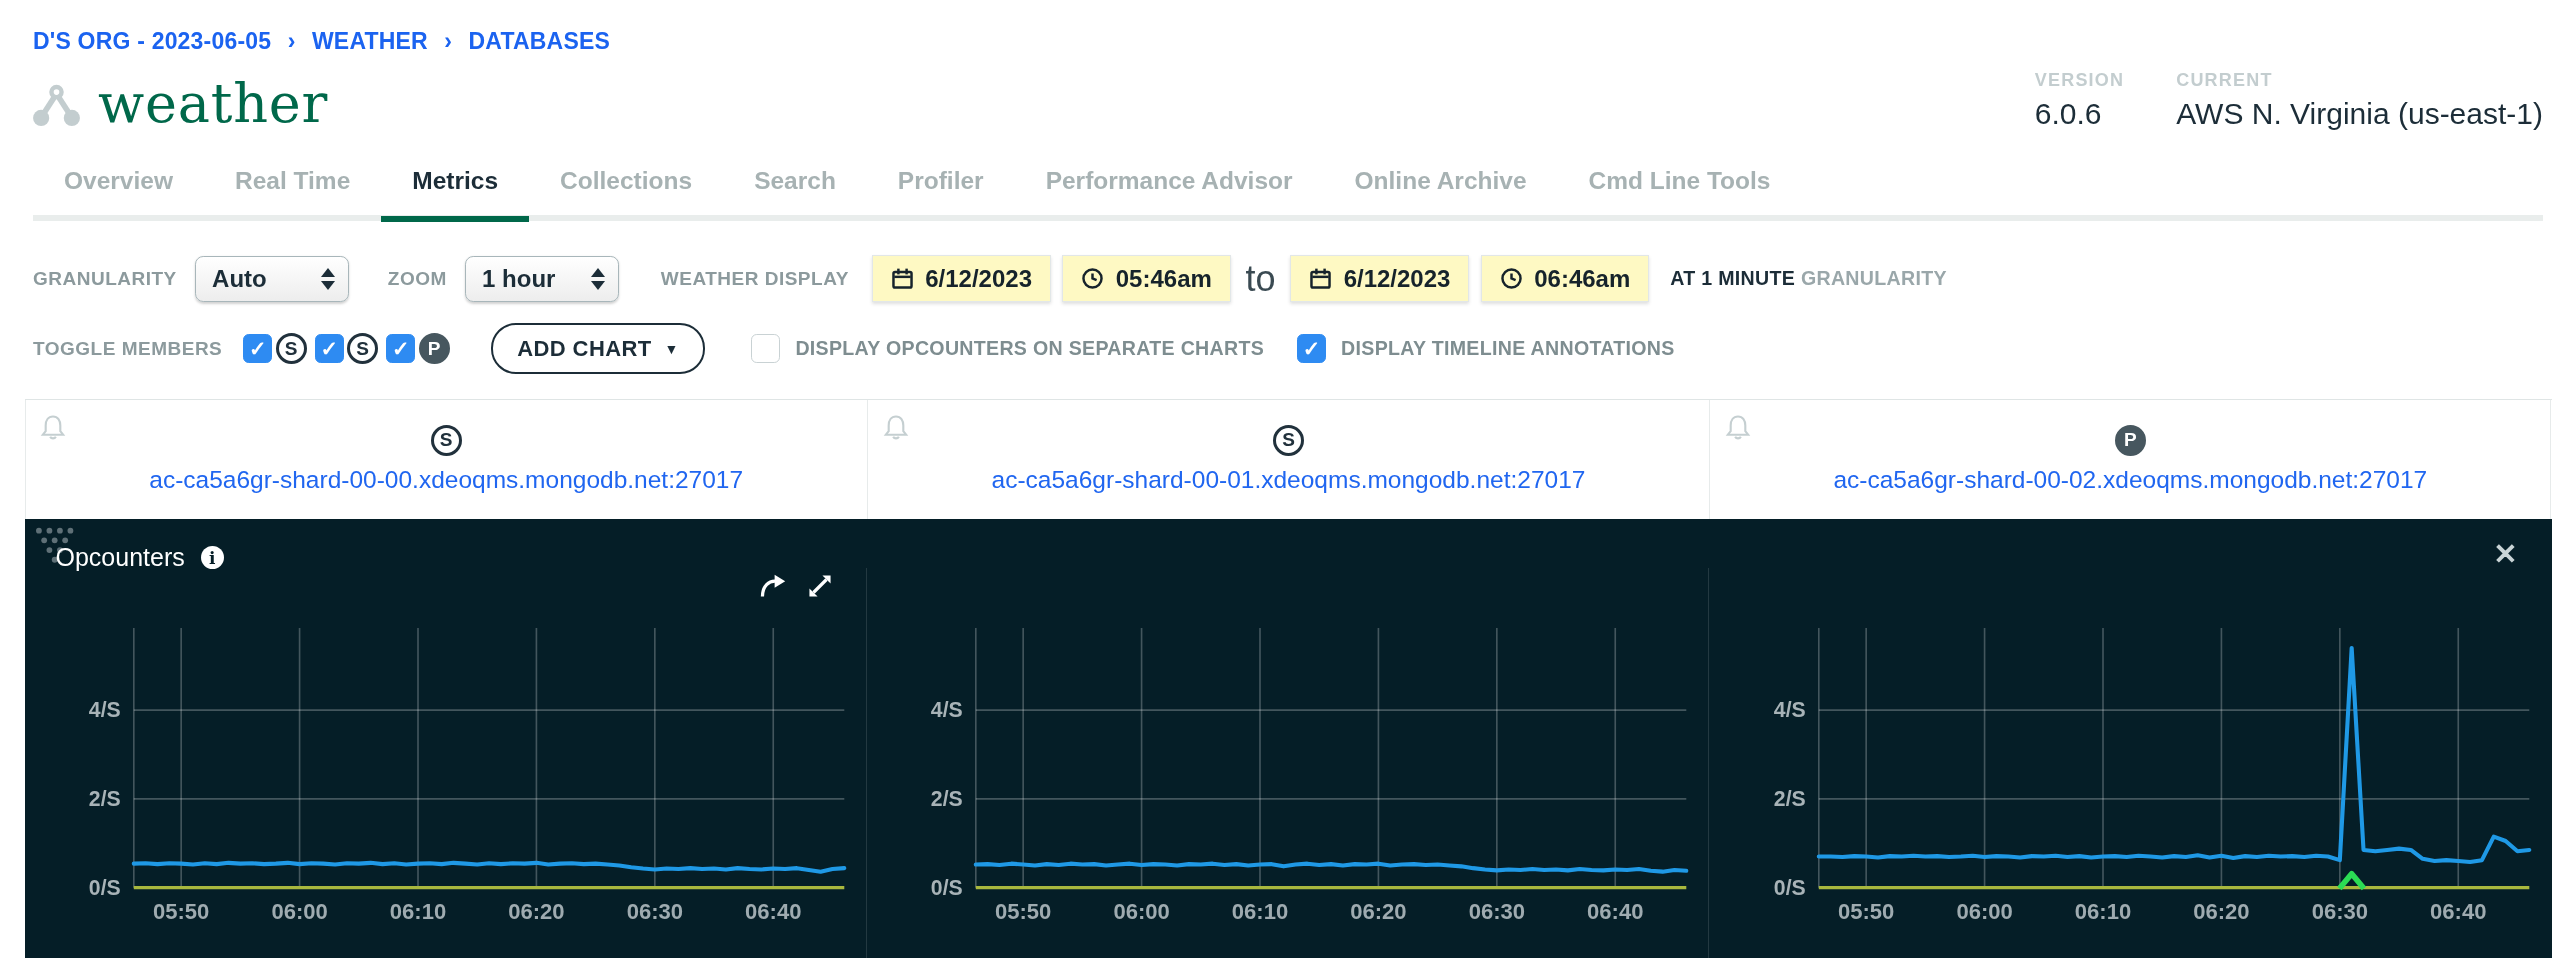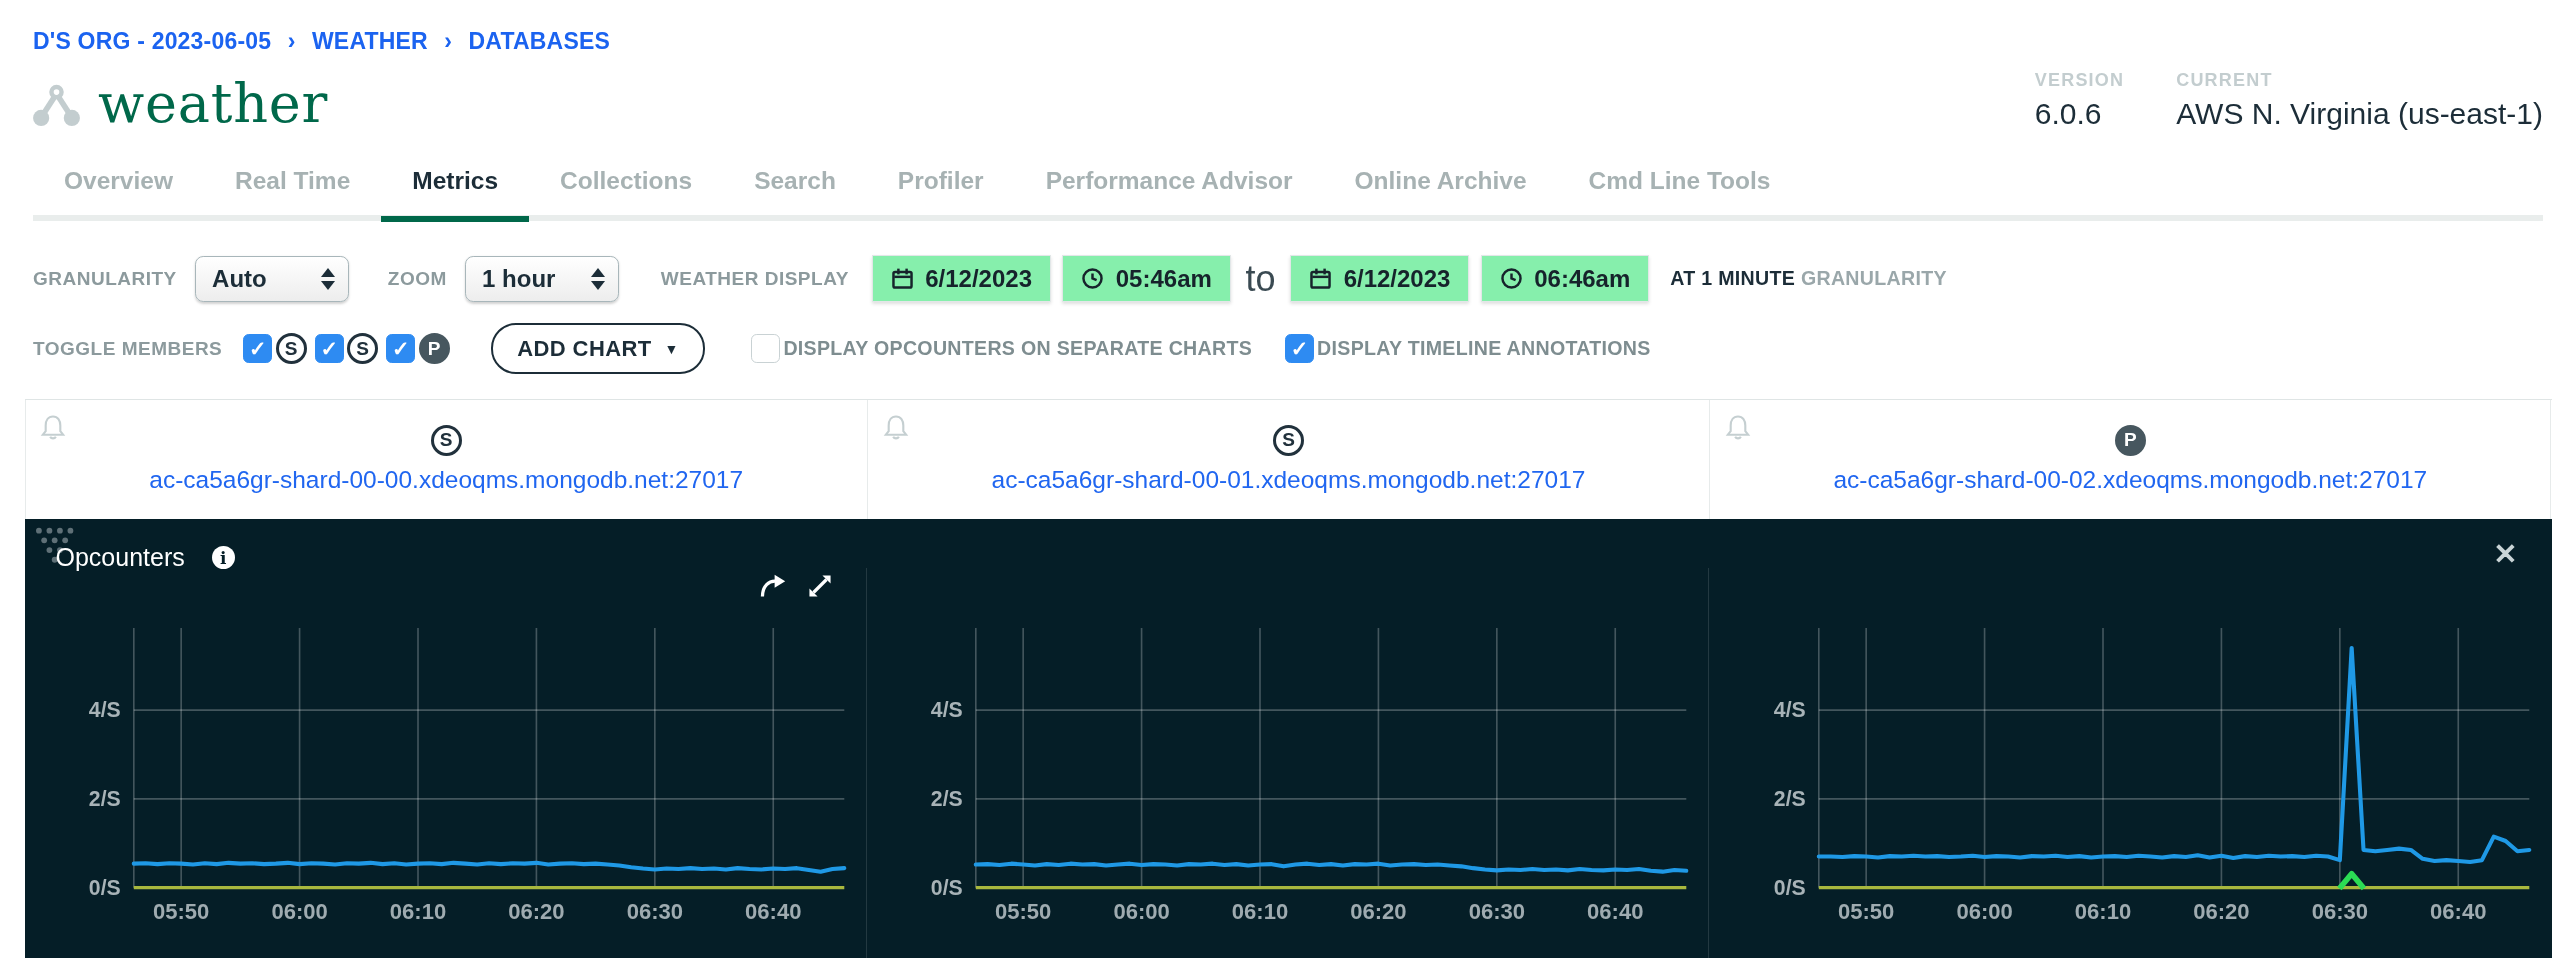--- a/index.html
+++ b/index.html
@@ -37,21 +37,21 @@
             border:1.6px solid #A8B6BA; border-radius:8.2px;
             background:linear-gradient(#ffffff,#ededed);
             box-shadow:0 1.6px 2.5px rgba(0,0,0,.18); cursor:pointer; }
   .select .val { font-size:24px; font-weight:700; color:#1C2D38; }
   .spin { display:flex; flex-direction:column; gap:4.1px; }
   .spin i { width:0; height:0; border-left:7.4px solid transparent; border-right:7.4px solid transparent; }
   .spin .up   { border-bottom:9px solid #1C2D38; }
   .spin .down { border-top:9px solid #1C2D38; }
 
   .databox { display:inline-flex; align-items:center; gap:11.4px; height:47px; padding:0 18px;
-             background:#86efac; border:0.8px solid #E2E7E8; box-shadow:0 1.6px 3.3px rgba(0,0,0,.13);
+             background:#fef9c3; border:0.8px solid #E2E7E8; box-shadow:0 1.6px 3.3px rgba(0,0,0,.13);
              font-size:24px; font-weight:700; color:#16232B; cursor:pointer; white-space:nowrap; }
   .to-txt { font-size:36px; color:#3A4A52; margin:0 14.7px; }
   .at-txt { margin-left:21px; font-size:19.6px; font-weight:700; color:#1C2D38; letter-spacing:0.3px; }
   .at-txt .gray { color:#9AA7AA; }
 
   .cb { width:29px; height:29px; border-radius:5.7px; background:#fff; border:1.6px solid #C9D2D4;
         display:inline-flex; align-items:center; justify-content:center; cursor:pointer; flex:none; }
   .cb .mark { display:none; color:#fff; font-size:21px; font-weight:900; line-height:1; }
   .cb.on { background:#2E8BF2; border-color:#2E8BF2; }
   .cb.on .mark { display:block; }
@@ -60,35 +60,35 @@
            color:#21313C; font-weight:800; font-size:19px; display:inline-flex; align-items:center;
            justify-content:center; flex:none; }
   .badge.primary { background:#47575F; border-color:#47575F; color:#fff; }
   .member-pair { display:inline-flex; align-items:center; gap:3.3px; margin-right:8.2px; }
 
   .add-chart { display:inline-flex; align-items:center; gap:13px; height:51px; padding:0 24.5px;
                margin-left:33px; border:2.5px solid #1C2D38; border-radius:25px; background:#fff;
                font-size:22px; font-weight:800; color:#1C2D38; letter-spacing:0.4px; cursor:pointer; }
   .add-chart .caret { font-size:14px; }
 
-  .cb-group { display:inline-flex; align-items:center; gap:3px; margin-left:46px; }
+  .cb-group { display:inline-flex; align-items:center; gap:15px; margin-left:46px; }
   .cb-group .cap { font-size:19.6px; font-weight:700; color:#7E8D90; letter-spacing:0.3px; }
 
   
   .shards { margin:24.5px 0 0 24.5px; width:2527px; display:grid; grid-template-columns:1fr 1fr 1fr;
             border-top:1.6px solid #DFE5E5; }
   .card { position:relative; height:119px; border-left:1.6px solid #E7EBEB; background:#fff;
           display:flex; flex-direction:column; align-items:center; justify-content:center; gap:9.8px; }
   .card:last-child { border-right:1.6px solid #E7EBEB; }
   .card .bell { position:absolute; left:14.7px; top:13px; }
   .card a { color:#2066F0; font-size:24.5px; text-decoration:none; cursor:pointer; }
 
   
   .panel { position:relative; margin-left:24.5px; width:2527px; height:444px; background:#051E27; }
-  .panel-title { position:absolute; left:31px; top:24.5px; display:flex; align-items:center; gap:27px;
+  .panel-title { position:absolute; left:31px; top:24.5px; display:flex; align-items:center; gap:16px;
                  color:#fff; font-size:25px; font-weight:500; }
   .info-icon { width:23px; height:23px; border-radius:50%; background:#fff; color:#051E27;
                font-family:"DejaVu Serif", serif; font-weight:800; font-size:17px;
                display:inline-flex; align-items:center; justify-content:center; cursor:pointer; }
   .close-x { position:absolute; right:34px; top:21px; color:#C9D4D6; font-size:29px; font-weight:900;
              cursor:pointer; line-height:1; }
   .drag-dots { position:absolute; left:8.2px; top:6.5px; cursor:grab; }
 
   .chart-cols { position:absolute; left:0; top:49px; right:0; bottom:0;
                 display:grid; grid-template-columns:1fr 1fr 1fr; }

